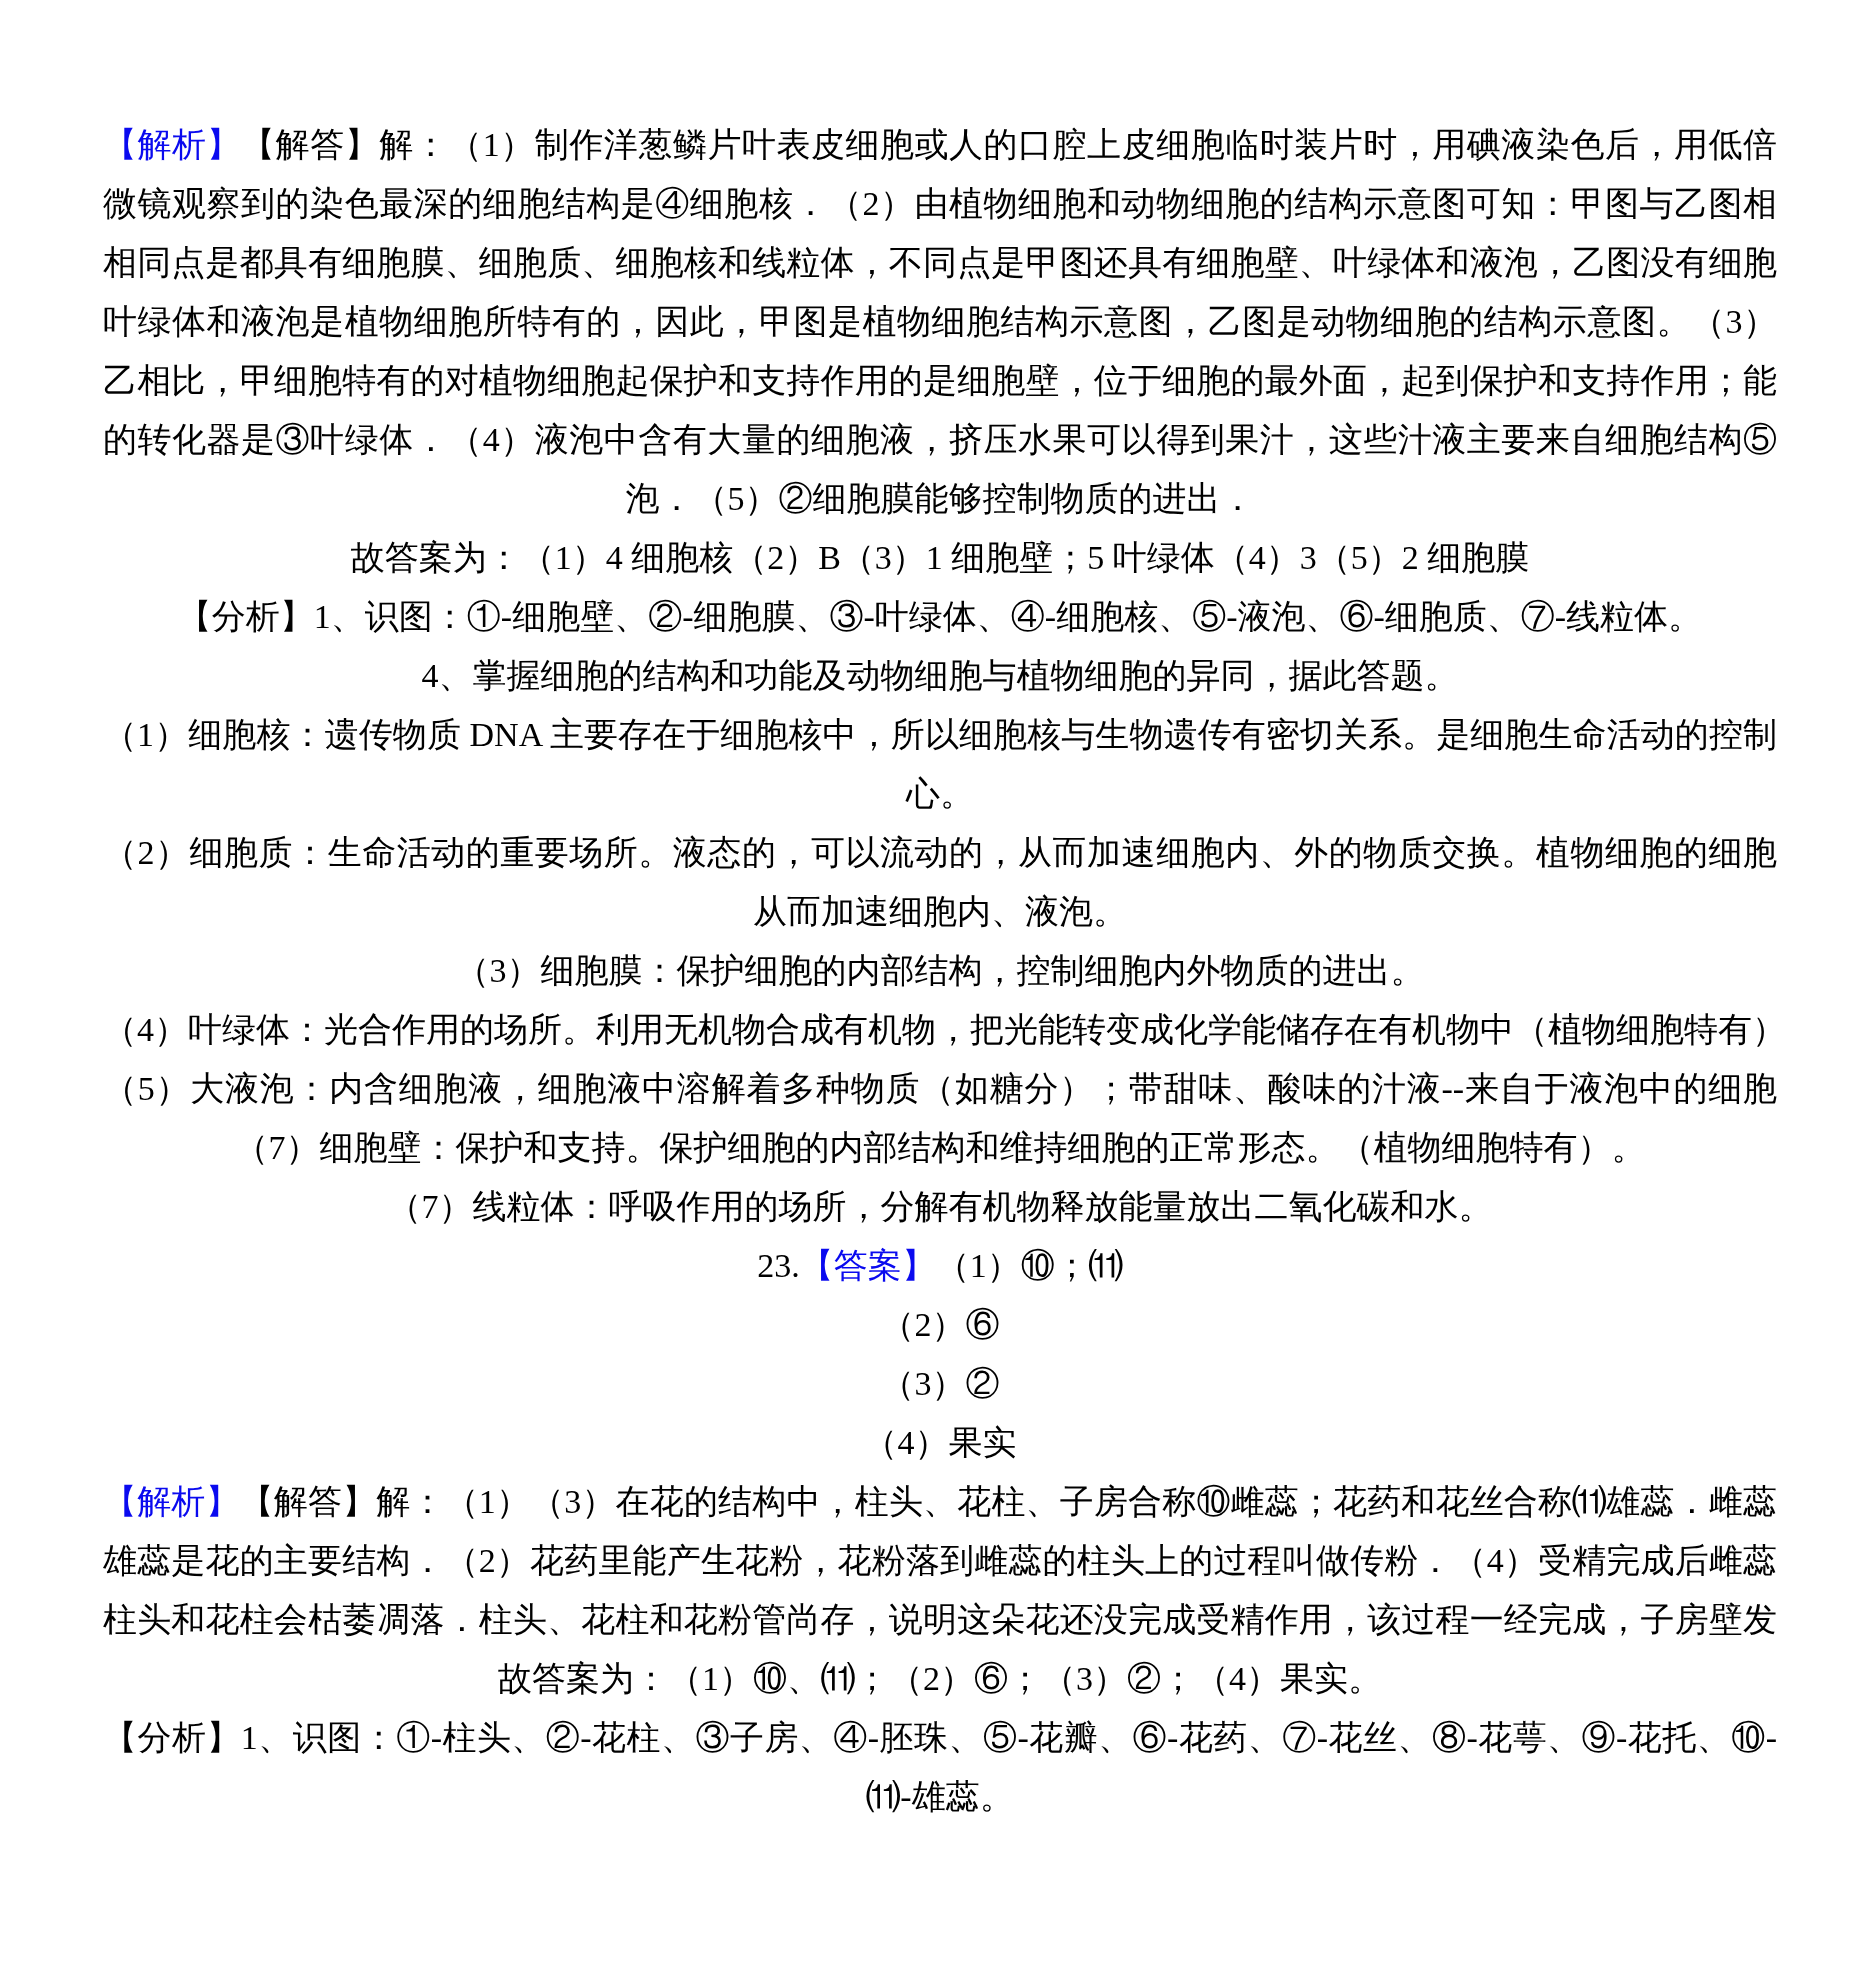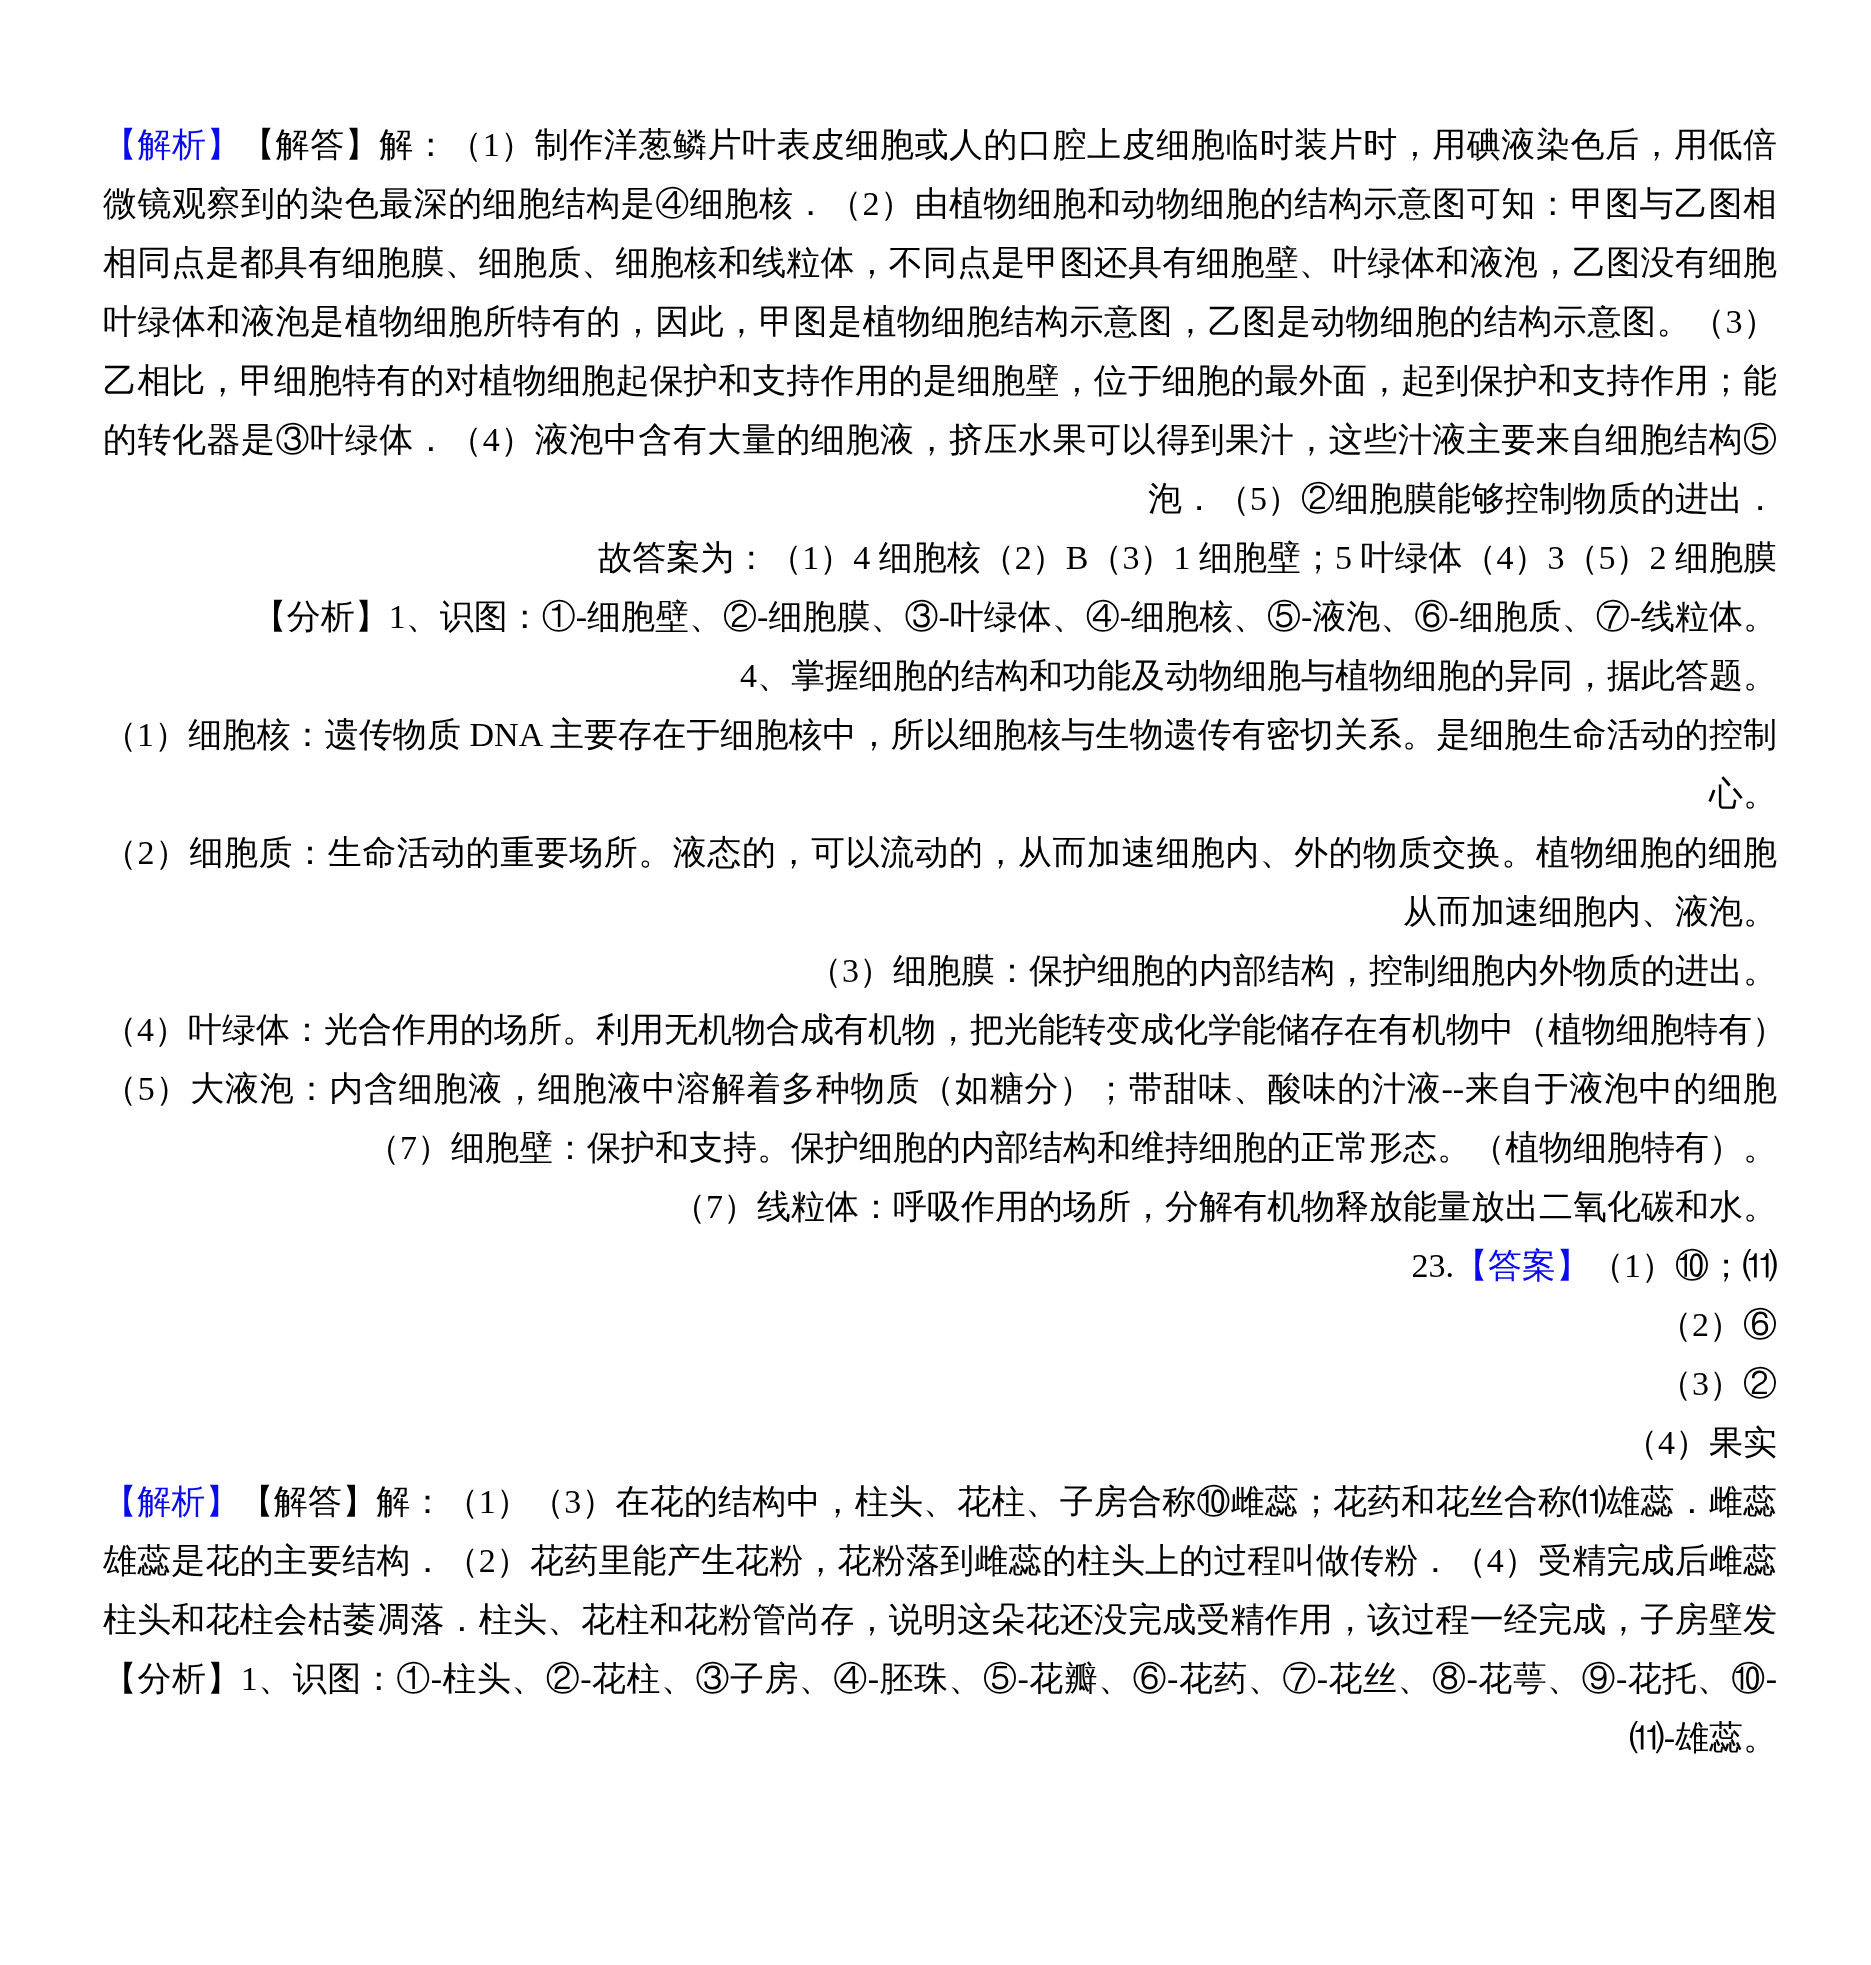--- a/index.html
+++ b/index.html
@@ -3,21 +3,21 @@
 <meta charset="utf-8">
 <style>
   html,body{margin:0;padding:0;background:#ffffff;}
   .page{position:relative;width:1872px;height:2647px;background:#ffffff;overflow:hidden;}
   .doc{
     position:absolute;left:103px;top:115px;width:1674px;
     color:#000000;
     font-family:"Liberation Serif","DejaVu Serif",serif;
     font-size:34px;line-height:59px;
   }
-  .line{height:59px;overflow:hidden;text-align:right;white-space:nowrap;}
+  .line{height:59px;overflow:hidden;text-align:center;white-space:nowrap;}
   .line.justify{white-space:normal;text-align:justify;text-align-last:justify;}
   .blue{color:var(--hl,#0a0aef);}
 </style>
 </head>
 <body>
 
 <div class="page">
   <div class="doc" id="doc">
       <div class="line justify"><span class="blue">【解析】</span><span>【解答】解：（1）制作洋葱鳞片叶表皮细胞或人的口腔上皮细胞临时装片时，用碘液染色后，用低倍显</span></div>
       <div class="line justify"><span>微镜观察到的染色最深的细胞结构是④细胞核．（2）由植物细胞和动物细胞的结构示意图可知：甲图与乙图相比，</span></div>
@@ -38,17 +38,18 @@
       <div class="line justify"><span>（5）大液泡：内含细胞液，细胞液中溶解着多种物质（如糖分）；带甜味、酸味的汁液--来自于液泡中的细胞液。</span></div>
       <div class="line"><span>（7）细胞壁：保护和支持。保护细胞的内部结构和维持细胞的正常形态。（植物细胞特有）。</span></div>
       <div class="line"><span>（7）线粒体：呼吸作用的场所，分解有机物释放能量放出二氧化碳和水。</span></div>
       <div class="line"><span>23.</span><span class="blue">【答案】</span><span>（1）⑩；⑾</span></div>
       <div class="line"><span>（2）⑥</span></div>
       <div class="line"><span>（3）②</span></div>
       <div class="line"><span>（4）果实</span></div>
       <div class="line justify"><span class="blue">【解析】</span><span>【解答】解：（1）（3）在花的结构中，柱头、花柱、子房合称⑩雌蕊；花药和花丝合称⑾雄蕊．雌蕊和</span></div>
       <div class="line justify"><span>雄蕊是花的主要结构．（2）花药里能产生花粉，花粉落到雌蕊的柱头上的过程叫做传粉．（4）受精完成后雌蕊的</span></div>
       <div class="line justify"><span>柱头和花柱会枯萎凋落．柱头、花柱和花粉管尚存，说明这朵花还没完成受精作用，该过程一经完成，子房壁发育</span></div>
+      <div class="line"><span>故答案为：（1）⑩、⑾；（2）⑥；（3）②；（4）果实。</span></div>
       <div class="line justify"><span>【分析】1、识图：①-柱头、②-花柱、③子房、④-胚珠、⑤-花瓣、⑥-花药、⑦-花丝、⑧-花萼、⑨-花托、⑩-雌蕊、</span></div>
       <div class="line"><span>⑾-雄蕊。</span></div>
     </div>
 </div>
 
 
 </body></html>

